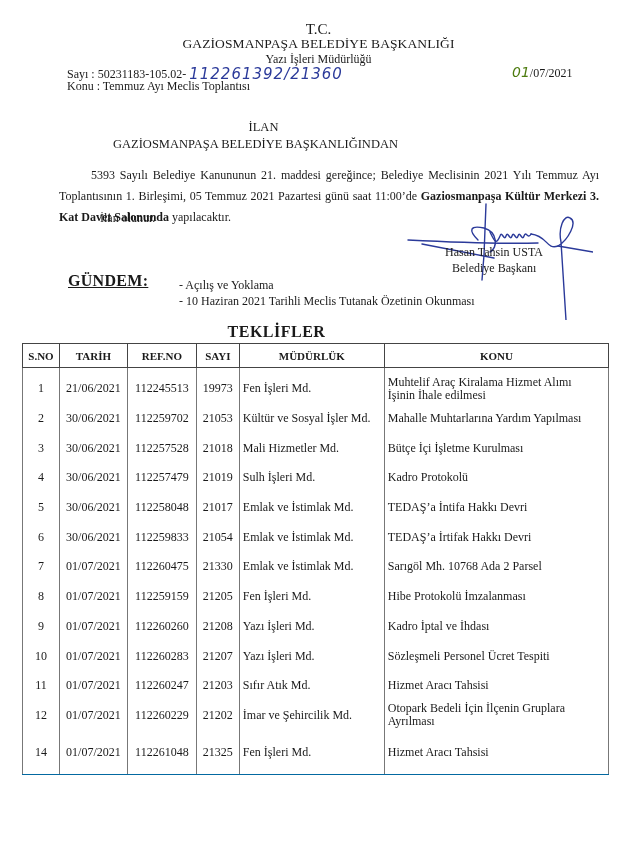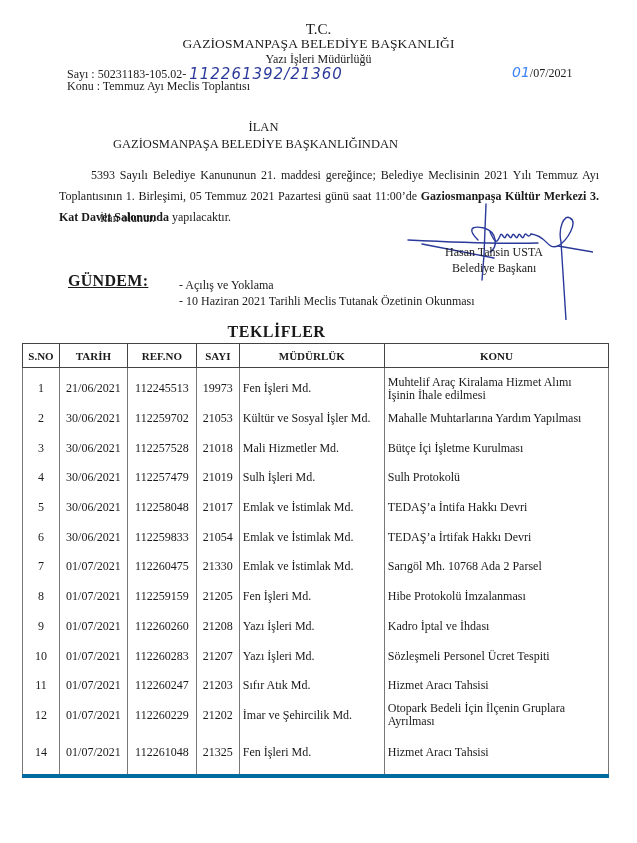--- a/index.html
+++ b/index.html
@@ -30,21 +30,21 @@
       color: #2b3a9a;
       font-size: 15px;
       letter-spacing: 1px;
       font-style: italic;
       position: relative;
       top: 1px;
     }
     #date-field { left: 512px; top: 64px; font-size: 12px; white-space: nowrap; }
     #date-field .hand {
       font-family: "DejaVu Sans", sans-serif;
-      color: #3b82f6;
+      color: #4d7c0f;
       font-size: 14px;
       font-style: italic;
     }
     #konu-row { left: 67px; top: 79px; font-size: 12px; white-space: nowrap; text-align: right; }
 
     
     #ilan-title { left: 0; width: 527px; top: 120px; font-size: 12.5px; }
     #ilan-sub { left: 0; width: 511px; top: 137px; font-size: 12.5px; }
 
     #body-text {
@@ -100,21 +100,21 @@
     }
     #teklif-table td {
       border-left: 1px solid #777;
       border-right: 1px solid #777;
       padding: 0 3px;
       vertical-align: middle;
       height: 29.7px;
       line-height: 13px;
       white-space: nowrap;
     }
-    #teklif-table tr.last td { border-bottom: 4px solid #0369a1; height: 44px; }
+    #teklif-table tr.last td { border-bottom: 1px solid #0369a1; height: 44px; }
     #teklif-table tr.first td { padding-top: 6px; }
     td.c-sno { text-align: center; }
     td.c-tarih, td.c-ref, td.c-sayi { text-align: center; }
     td.c-konu { white-space: normal !important; }
     col.w-sno { width: 37px; }
     col.w-tarih { width: 68px; }
     col.w-ref { width: 69px; }
     col.w-sayi { width: 43px; }
     col.w-mud { width: 145px; }
     col.w-konu { width: 225px; }
@@ -218,21 +218,21 @@
           <span class="konu-wrap">Bütçe İçi İşletme Kurulması</span>
         </td>
       </tr>
       <tr>
         <td class="c-sno">4</td>
         <td class="c-tarih">30/06/2021</td>
         <td class="c-ref">112257479</td>
         <td class="c-sayi">21019</td>
         <td class="c-mud">Sulh İşleri Md.</td>
         <td class="c-konu">
-          <span class="konu-wrap">Sulh Protokolü</span>
+          <span class="konu-wrap">Kadro Protokolü</span>
         </td>
       </tr>
       <tr>
         <td class="c-sno">5</td>
         <td class="c-tarih">30/06/2021</td>
         <td class="c-ref">112258048</td>
         <td class="c-sayi">21017</td>
         <td class="c-mud">Emlak ve İstimlak Md.</td>
         <td class="c-konu">
           <span class="konu-wrap">TEDAŞ’a İntifa Hakkı Devri</span>

